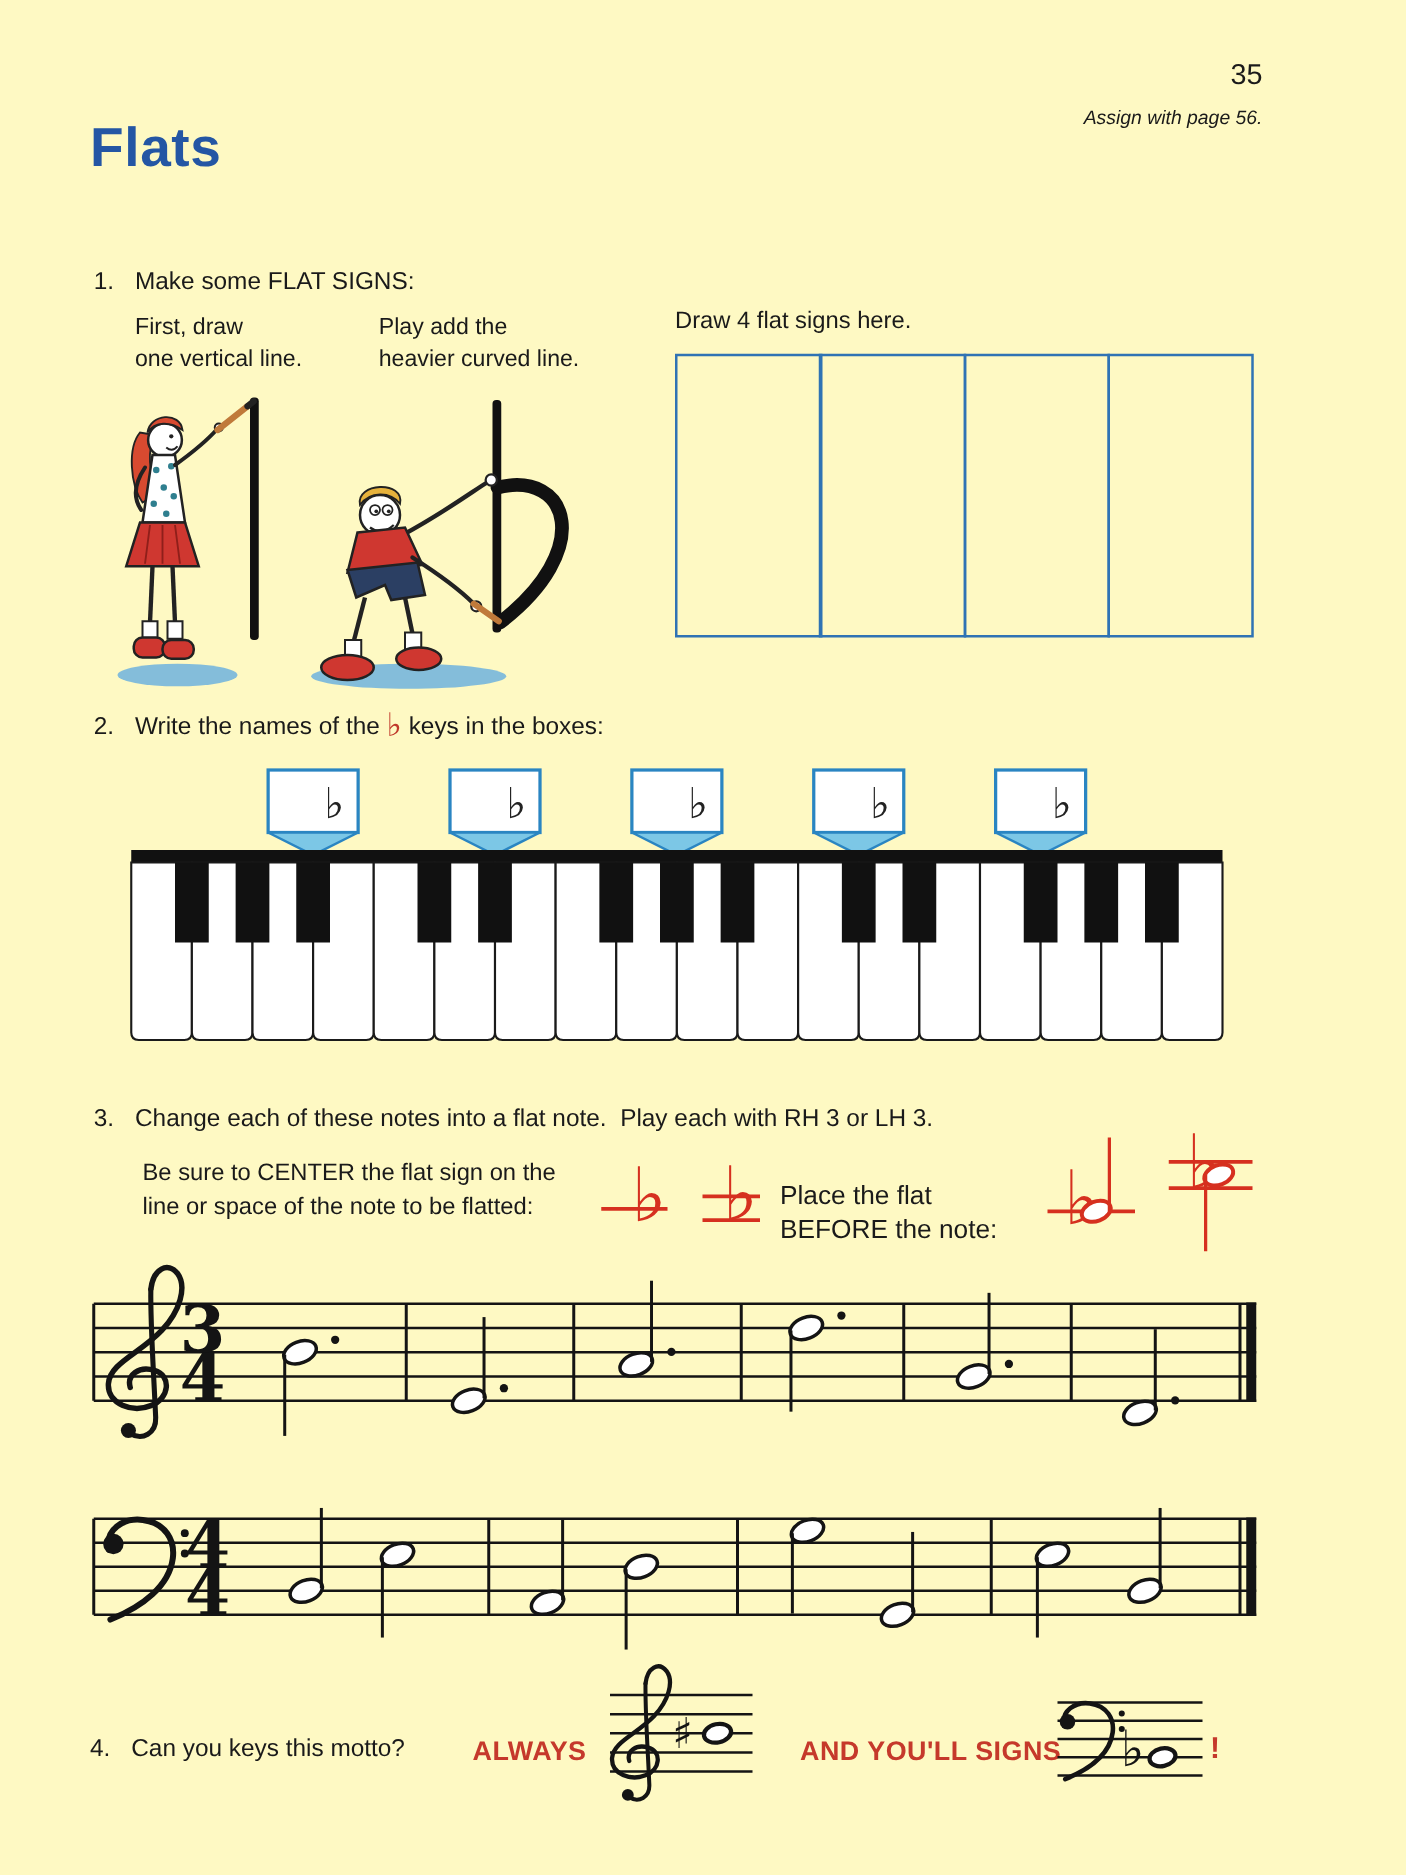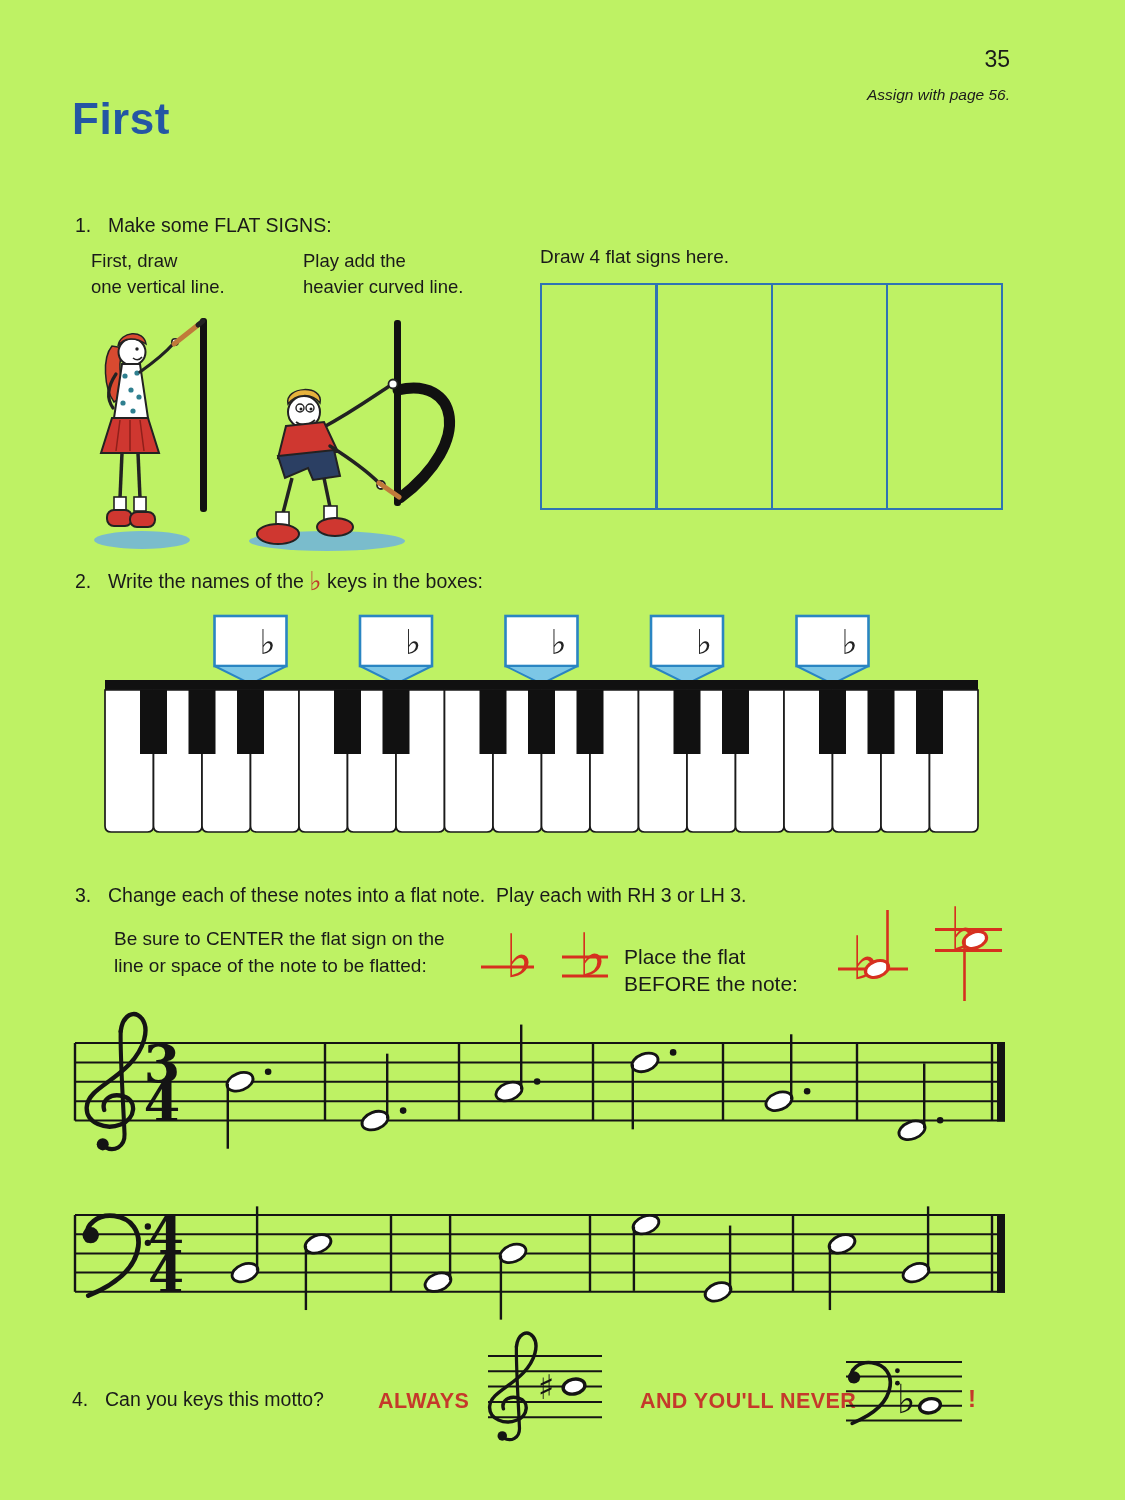--- a/index.html
+++ b/index.html
@@ -1,16 +1,16 @@
 <!DOCTYPE html>
 <html><head>
 <meta charset="utf-8">
 <style>
   html,body{margin:0;padding:0;background:#e8e8e8;}
-  .page{position:relative;width:1125px;height:1500px;background:#bef264;margin:0 auto;
+  .page{position:relative;width:1125px;height:1500px;background:#fef9c3;margin:0 auto;
         font-family:"Liberation Sans","DejaVu Sans",sans-serif;color:#1a1a1a;overflow:hidden;}
   .abs{position:absolute;}
   .t{white-space:pre-wrap;}
   .pagenum{font-size:23px;text-align:right;}
   .assign{font-size:15.5px;font-style:italic;text-align:right;}
   .title{font-size:44px;font-weight:bold;letter-spacing:.5px;}
   .body-text{font-size:19.5px;}
   .item{font-size:19.5px;}
   .inum{display:inline-block;width:33px;}
   .caption{font-size:18.5px;line-height:26px;}
@@ -23,28 +23,28 @@
   .excl{font-size:24px;font-weight:bold;}
   svg{position:absolute;overflow:visible;}
 </style>
 </head>
 <body>
 
 <div class="page">
 
   <div class="abs pagenum t" style="left:948px;top:46px;width:62px;">35</div>
   <div class="abs assign t" style="left:760px;top:86px;width:250px;">Assign with page 56.</div>
-  <div class="abs title t" style="left:72px;top:94px;color:#2456a4;">First</div>
+  <div class="abs title t" style="left:72px;top:94px;color:#2456a4;">Flats</div>
 
 
   <div class="abs item" style="left:75px;top:214px;">
     <span class="inum t">1.</span><span class="t">Make some FLAT SIGNS:</span>
   </div>
 
-  <div class="abs caption" style="left:91px;top:248px;">
+  <div class="abs caption" style="left:108px;top:248px;">
     <div class="t">First, draw</div>
     <div class="t">one vertical line.</div>
   </div>
   <div class="abs caption" style="left:303px;top:248px;">
     <div class="t">Play add the</div>
     <div class="t">heavier curved line.</div>
   </div>
   <div class="abs draw-label t" style="left:540px;top:246px;width:470px;">Draw 4 flat signs here.</div>
 
   <div class="abs boxes-row" style="left:540px;top:283px;">
@@ -326,21 +326,21 @@
       <line x1="488" y1="1371.3" x2="602" y2="1371.3" stroke="#141414" stroke-width="2"></line>
       <line x1="488" y1="1386.6" x2="602" y2="1386.6" stroke="#141414" stroke-width="2"></line>
       <line x1="488" y1="1401.9" x2="602" y2="1401.9" stroke="#141414" stroke-width="2"></line>
       <line x1="488" y1="1417.2" x2="602" y2="1417.2" stroke="#141414" stroke-width="2"></line>
       <path d="M 516.415,1346.82 C 516.0325,1367.475 517.945,1394.25 519.475,1427.91 C 519.8575,1437.855 511.06,1442.445 503.41,1437.855" fill="none" stroke="#141414" stroke-width="3.213" stroke-linecap="round"></path>
       <path d="M 516.415,1346.82 C 517.945,1333.815 527.125,1329.225 533.245,1336.875 C 539.365,1345.29 534.775,1360.59 523.3,1372.83 C 509.53,1387.365 490.405,1393.485 489.64,1406.49 C 488.875,1419.4950000000001 504.94,1424.85 516.415,1420.26 C 528.655,1415.67 529.42,1401.135 518.71,1398.075 C 508.765,1395.015 501.115,1401.135 503.41,1408.785" fill="none" stroke="#141414" stroke-width="3.4425000000000003" stroke-linecap="round"></path>
       <circle cx="502.2625" cy="1435.9425" r="4.743" fill="#141414"></circle>
       <text x="546" y="1398.6" text-anchor="middle" fill="#141414" font-family="&quot;DejaVu Sans&quot;,sans-serif" font-size="34" font-weight="bold">♯</text>
       <ellipse cx="574" cy="1386.6" rx="11.016" ry="7.344" transform="rotate(-12 574 1386.6)" fill="#fff" stroke="#141414" stroke-width="3.4"></ellipse>
     </svg>
-  <div class="abs motto-word t" style="left:640px;top:1389px;color:#c5392b;">AND YOU'LL NEVER</div>
+  <div class="abs motto-word t" style="left:640px;top:1389px;color:#c5392b;">AND YOU'LL SIGNS</div>
   <svg id="mottoBass" style="left:836px;top:1345px;" width="140" height="100" viewBox="836 1345 140 100">
       <line x1="846" y1="1362" x2="962" y2="1362" stroke="#141414" stroke-width="2"></line>
       <line x1="846" y1="1376.6" x2="962" y2="1376.6" stroke="#141414" stroke-width="2"></line>
       <line x1="846" y1="1391.2" x2="962" y2="1391.2" stroke="#141414" stroke-width="2"></line>
       <line x1="846" y1="1405.8" x2="962" y2="1405.8" stroke="#141414" stroke-width="2"></line>
       <line x1="846" y1="1420.4" x2="962" y2="1420.4" stroke="#141414" stroke-width="2"></line>
       <path d="M 851.43,1380.98 C 848.51,1368.57 860.19,1361.27 871.87,1362.73 C 885.74,1364.555 891.58,1375.14 890.12,1386.09 C 887.93,1402.88 871.87,1415.29 852.16,1423.32" fill="none" stroke="#141414" stroke-width="3.65" stroke-linecap="round"></path>
       <circle cx="853.985" cy="1377.33" r="6.205" fill="#141414"></circle>
       <circle cx="897.42" cy="1370.76" r="2.4090000000000003" fill="#141414"></circle>
       <circle cx="897.42" cy="1383.17" r="2.4090000000000003" fill="#141414"></circle>

